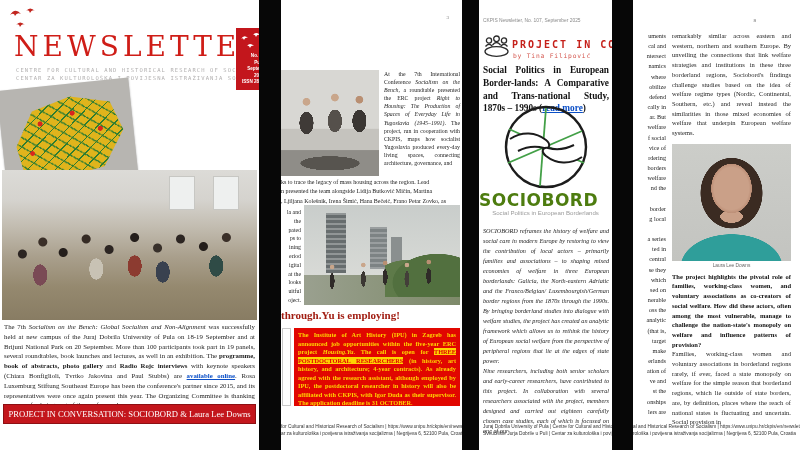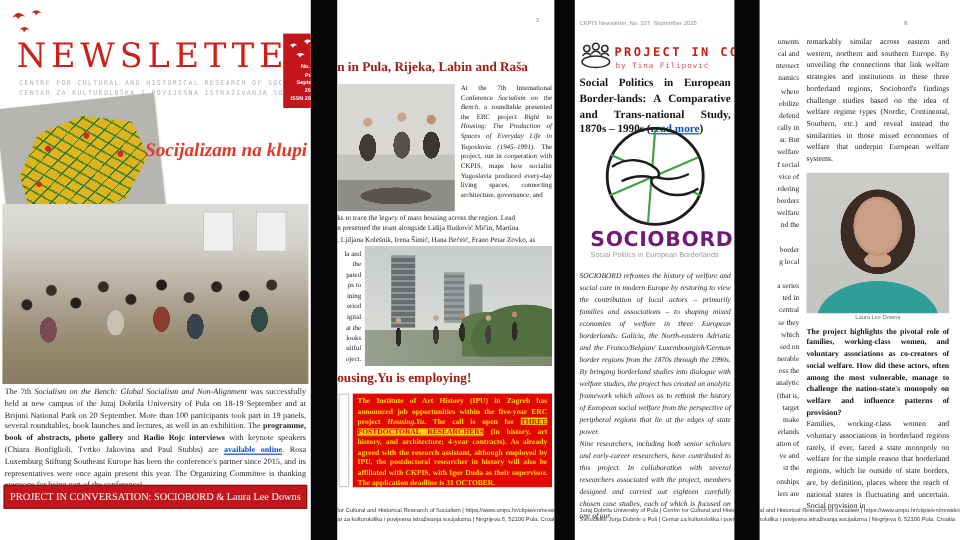--- a/index.html
+++ b/index.html
@@ -126,23 +126,23 @@
                font-size: 4.9px; color: #8a8a8a; white-space: nowrap; }
   .p3-icon { position: absolute; left: 4px; top: 34px; }
   .p3-title { position: absolute; left: 33px; top: 39px; font-family: "DejaVu Sans Mono", monospace;
               font-weight: bold; font-size: 10px; letter-spacing: 2px; color: #c5201a; white-space: nowrap; }
   .p3-byline { position: absolute; left: 34px; top: 52px; font-family: "DejaVu Sans Mono", monospace;
                font-size: 6.3px; letter-spacing: .8px; color: #d4574f; white-space: nowrap; }
   .p3-arttitle { position: absolute; left: 4px; top: 64px; width: 126px; font-size: 9.3px; font-weight: bold;
                  line-height: 12.8px; color: #111; text-align: justify; }
   .p3-arttitle a { color: #0b4fc7; text-decoration: underline; }
   .p3-logo { position: absolute; left: 14px; top: 104px; }
-  .p3-wordmark { position: absolute; left: 0; top: 190px; width: 145px; text-align: center;
+  .p3-wordmark { position: absolute; left: 0; top: 190px; width: 145px; text-align: left;
                  font-family: "DejaVu Sans", sans-serif; font-weight: bold; font-size: 17px;
-                 letter-spacing: .5px; color: #701a75; }
+                 letter-spacing: .5px; color: #4d7c0f; }
   .p3-logosub { position: absolute; left: 0; top: 209px; width: 133px; text-align: center;
                 font-family: "Liberation Sans", sans-serif; font-size: 6.1px; color: #9b9b9b; white-space: nowrap; }
   .p3-italic { position: absolute; left: 4px; top: 226px; width: 126px; font-style: italic;
                font-size: 6.2px; line-height: 10px; text-align: justify; color: #222; }
   .p3-footer { left: 4px; }
 
   
   .p4-pageno { position: absolute; top: 18px; right: 44px; font-size: 5px; color: #555; }
   .p4-frag { position: absolute; left: 0; top: 31px; width: 33px; font-size: 6.2px;
              line-height: 10.15px; text-align: right; color: #222; }
@@ -186,45 +186,43 @@
       <div>September</div>
       <div>2025</div>
       <div>ISSN 2806-9625</div>
     </div>
   </div>
   <div class="p1-bench">
     <div class="blob"></div>
     <div class="pins"></div>
   </div>
   <div class="p1-headline">
-    <div class="hl1">Socijalizam na klupi</div>
   </div>
   <div class="p1-photo">
     <div class="win w1"></div>
     <div class="win w2"></div>
   </div>
   <div class="p1-body"><span>The 7th </span><i>Socialism on the Bench: Global Socialism and Non-Alignment</i><span> was successfully held at new campus of the Juraj Dobrila University of Pula on 18-19 September and at Brijuni National Park on 20 September. More than 100 participants took part in 19 panels, several roundtables, book launches and lectures, as well in an exhibition. The </span><b>programme, book of abstracts, photo gallery</b><span> and </span><b>Radio Rojc interviews</b><span> with keynote speakers (Chiara Bonfiglioli, Tvrtko Jakovina and Paul Stubbs) are </span><a href="#">available online</a><span>. Rosa Luxemburg Stiftung Southeast Europe has been the conference's partner since 2015, and its representatives were once again present this year. The Organizing Committee is thanking everyone for being part of the conference!</span></div>
   <div class="p1-banner">PROJECT IN CONVERSATION: SOCIOBORD &amp; Laura Lee Downs (pp. 7-10)</div>
 </div>
 
 <div class="panel" id="panel2">
   <div class="p2-pageno">3</div>
-  <div class="p2-heading">n in Pula, Rijeka, Labin and Raša</div>
   <div class="p2-photo1"></div>
   <div class="p2-col"><span>At the 7th International Conference </span><i>Socialism on the Bench</i><span>, a roundtable presented the ERC project </span><i>Right to Housing: The Production of Spaces of Everyday Life in Yugoslavia (1945–1991)</i><span>. The project, run in cooperation with CKPIS, maps how socialist Yugoslavia produced every-day living spaces, connecting architecture, governance, and</span></div>
   <div class="p2-wide">ks to trace the legacy of mass housing across the region. Lead<br>n presented the team alongside Lidija Butković Mičin, Martina<br>, Ljiljana Kolešnik, Irena Šimić, Hana Bečeić, Frano Petar Zovko, as</div>
   <div class="p2-frag">la and<br>the<br>pated<br>ps to<br>ining<br>eriod<br>igital<br>at the<br>looks<br>uitful<br>oject.</div>
   <div class="p2-photo2">
     <div class="ground"></div>
     <div class="t1"></div>
     <div class="t2"></div>
     <div class="t3"></div>
     <div class="bush"></div>
   </div>
-  <div class="p2-subheading">ousing.Yu is employing!</div>
+  <div class="p2-subheading">through.Yu is employing!</div>
   <div class="p2-boxedge"></div>
   <div class="p2-redbox"><span>The Institute of Art History (IPU) in Zagreb has announced job opportunities within the five-year ERC project </span><i>Housing.Yu</i><span>. The call is open for </span><span class="hl">THREE POSTDOCTORAL RESEARCHERS</span><span> (in history, art history, and architecture; 4-year contracts). As already agreed with the research assistant, although employed by IPU, the postdoctoral researcher in history will also be affiliated with CKPIS, with Igor Duda as their supervisor. The application deadline is 31 OCTOBER.</span></div>
   <div class="p2-footer">
     <div>for Cultural and Historical Research of Socialism | https://www.unipu.hr/ckpis/en/newsletter</div>
     <div>ar za kulturološka i povijesna istraživanja socijalizma | Negrijeva 6, 52100 Pula, Croatia</div>
   </div>
 </div>
 
 <div class="panel" id="panel3">
   <div class="p3-header">CKPIS Newsletter, No. 107, September 2025</div>

